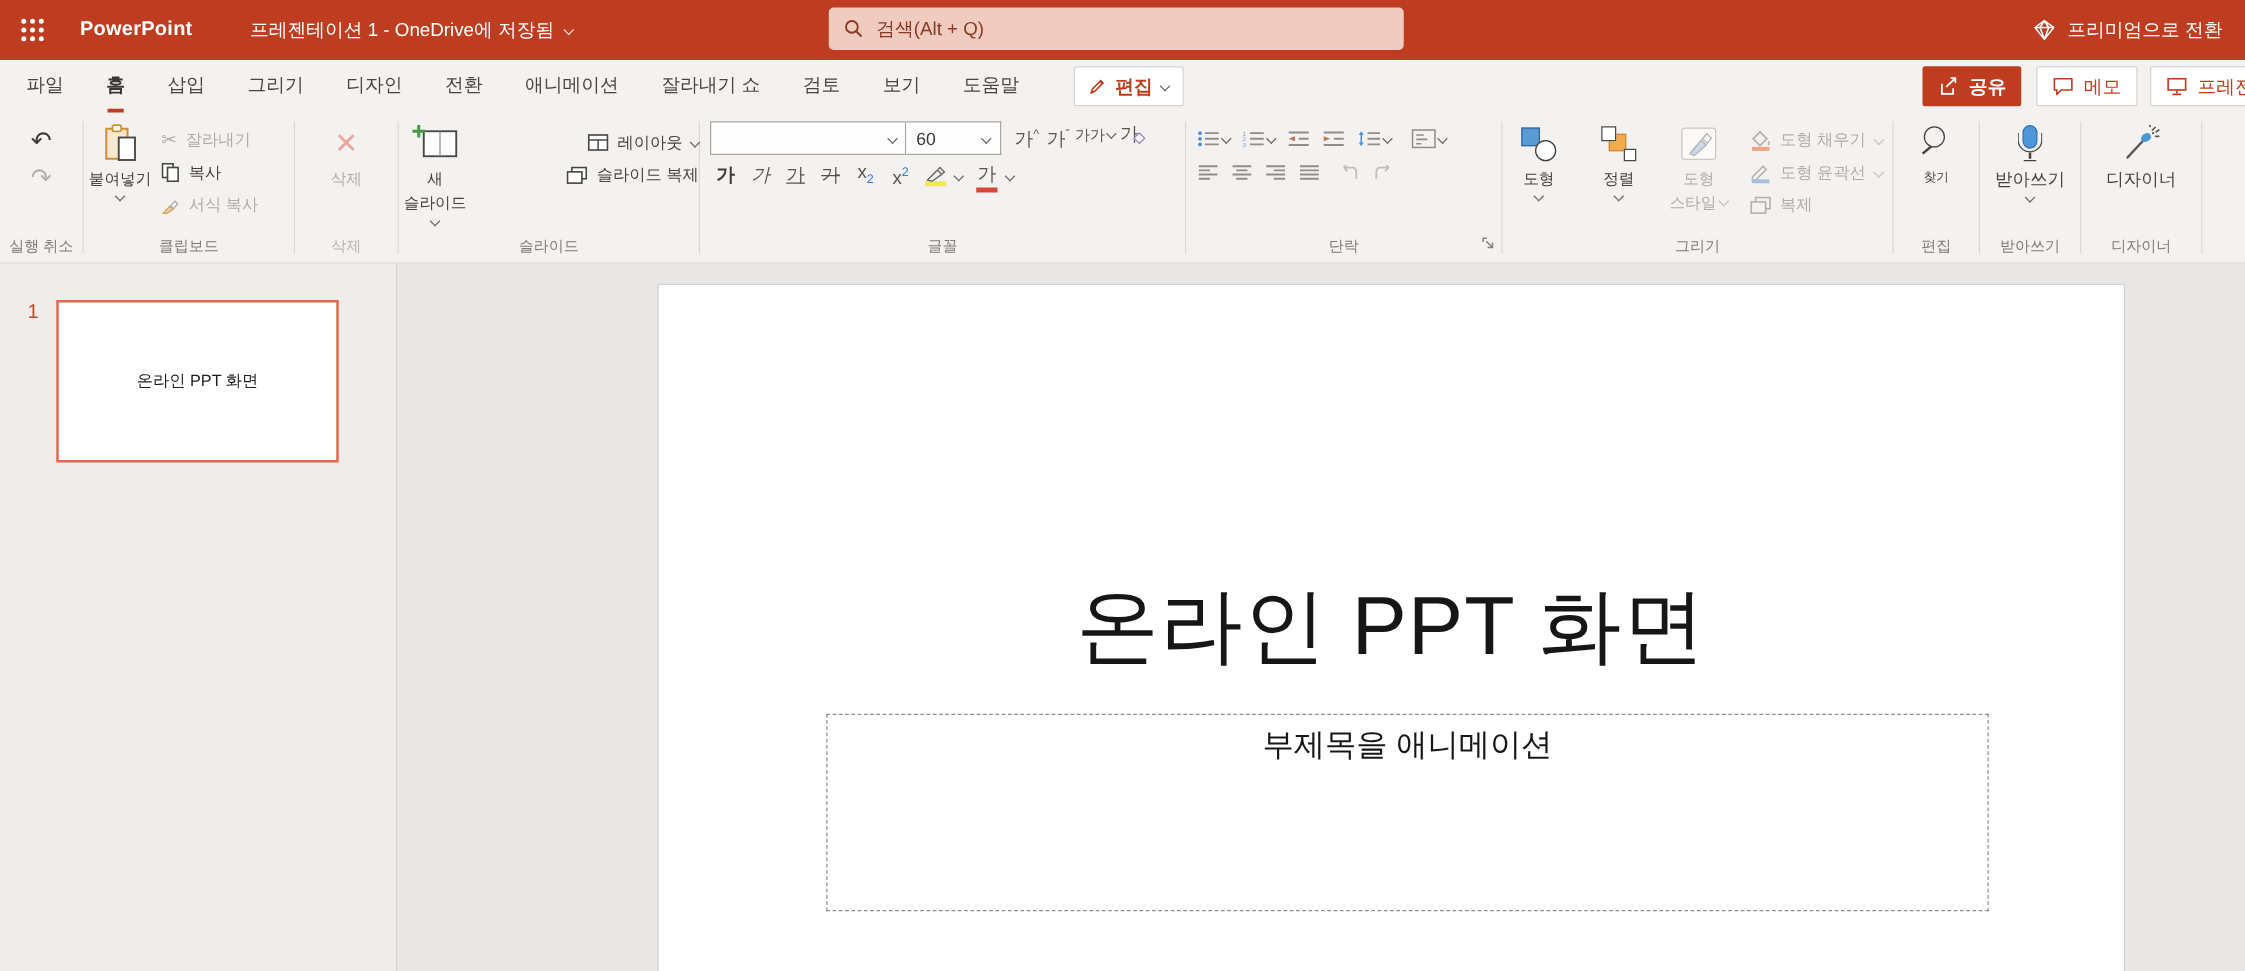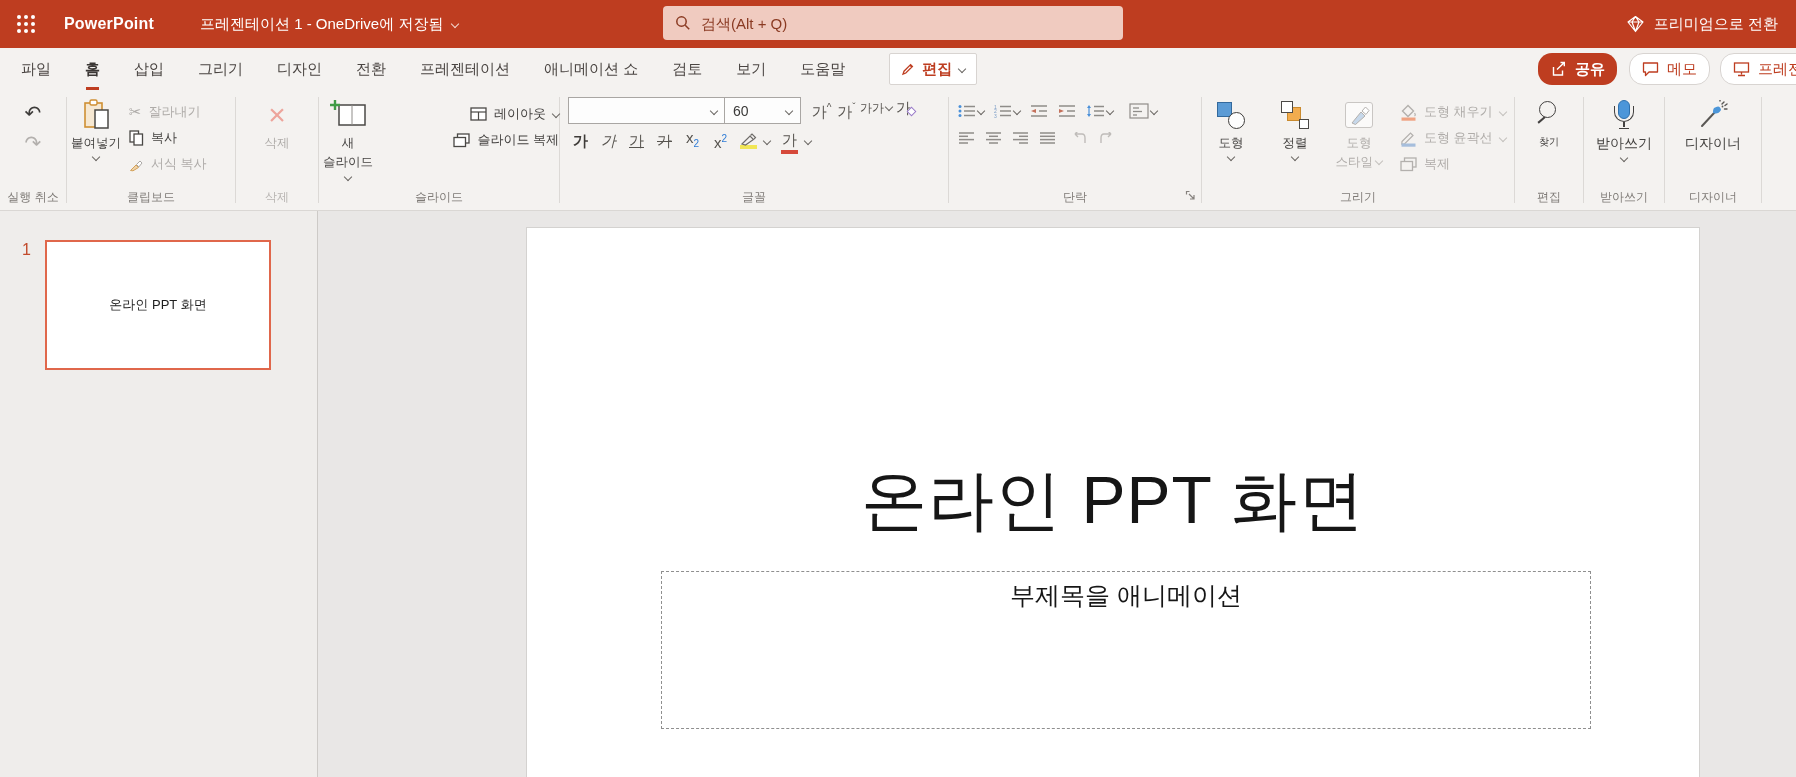--- a/index.html
+++ b/index.html
@@ -27,21 +27,21 @@
 
   
   .tabrow { height:42px; background:#F4F2F0; display:flex; align-items:center; position:relative; font-size:15px; color:#4A4542; }
   .tab { margin-left:34px; height:42px; line-height:42px; position:relative; cursor:pointer; white-space:nowrap; }
   .tab:first-child { margin-left:21px; }
   .tab.active { font-weight:700; color:#3B3735; }
   .tab.active::after { content:""; position:absolute; left:1px; right:1px; bottom:0; height:3px; background:#BE3D20; }
   .editbtn { margin-left:44px; background:#fff; border:1px solid #D8D4D1; border-radius:2px; height:32px;
              display:flex; align-items:center; padding:0 11px; gap:7px; color:#BE3D20; font-weight:700; cursor:pointer; }
   .topaction { position:absolute; top:5px; height:32px; display:flex; align-items:center; gap:8px; font-size:15px;
-               border-radius:14px; padding:0 12px; cursor:pointer; white-space:nowrap; }
+               border-radius:2px; padding:0 12px; cursor:pointer; white-space:nowrap; }
   .sharebtn { left:1538px; background:#BE3D20; color:#fff; font-weight:700; }
   .memobtn  { left:1629px; background:#fff; color:#BE3D20; border:1px solid #D8D4D1; }
   .presbtn  { left:1720px; width:140px; background:#fff; color:#BE3D20; border:1px solid #D8D4D1; }
 
   
   .ribbon { height:121px; background:#F4F2F0; border-bottom:1px solid #DAD7D4; display:flex; align-items:stretch; }
   .grp { display:flex; flex-direction:column; align-items:center; position:relative; padding-top:7px; }
   .gc { flex:1; display:flex; align-items:flex-start; width:100%; justify-content:center; }
   .gc.col { flex-direction:column; align-items:center; justify-content:flex-start; }
   .grp-label { font-size:12px; color:#7E7A76; padding-bottom:4px; white-space:nowrap; }
@@ -151,22 +151,22 @@
     </div>
   </div>
 
   <div class="tabrow">
     <span class="tab">파일</span>
     <span class="tab active">홈</span>
     <span class="tab">삽입</span>
     <span class="tab">그리기</span>
     <span class="tab">디자인</span>
     <span class="tab">전환</span>
-    <span class="tab">프레젠테이션</span>
-    <span class="tab">애니메이션 쇼</span>
+    <span class="tab">애니메이션</span>
+    <span class="tab">잘라내기 쇼</span>
     <span class="tab">검토</span>
     <span class="tab">보기</span>
     <span class="tab">도움말</span>
     <div class="editbtn">
       <svg width="14" height="14" viewBox="0 0 14 14">
         <path d="M2 12.2 L3 9.2 L9.6 2.6 L11.4 4.4 L4.8 11 Z M9 3.2 L10.8 5" fill="none" stroke="#BE3D20" stroke-width="1.3"></path>
       </svg>
       <span>편집</span>
       <span class="chv"></span>
     </div>

